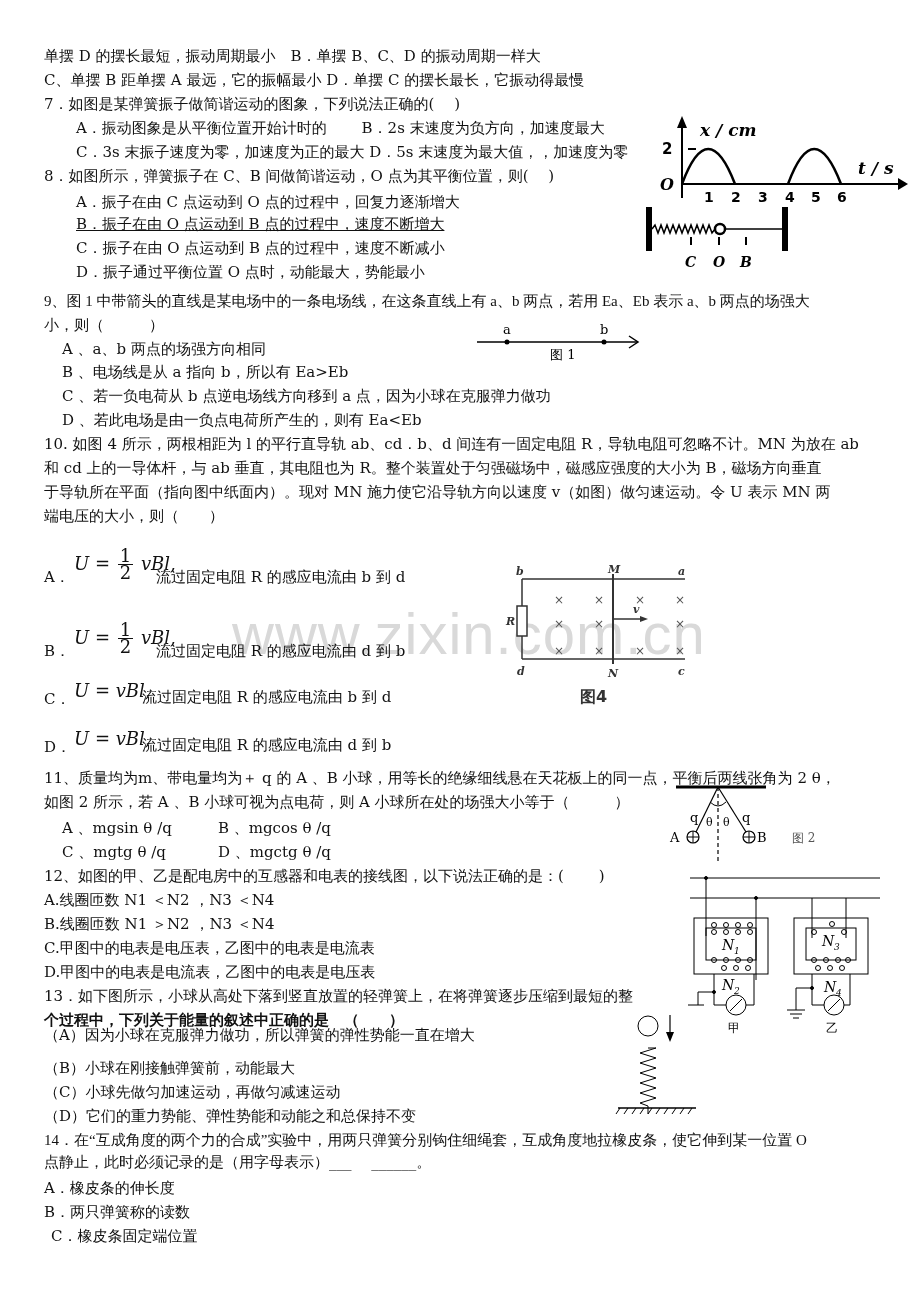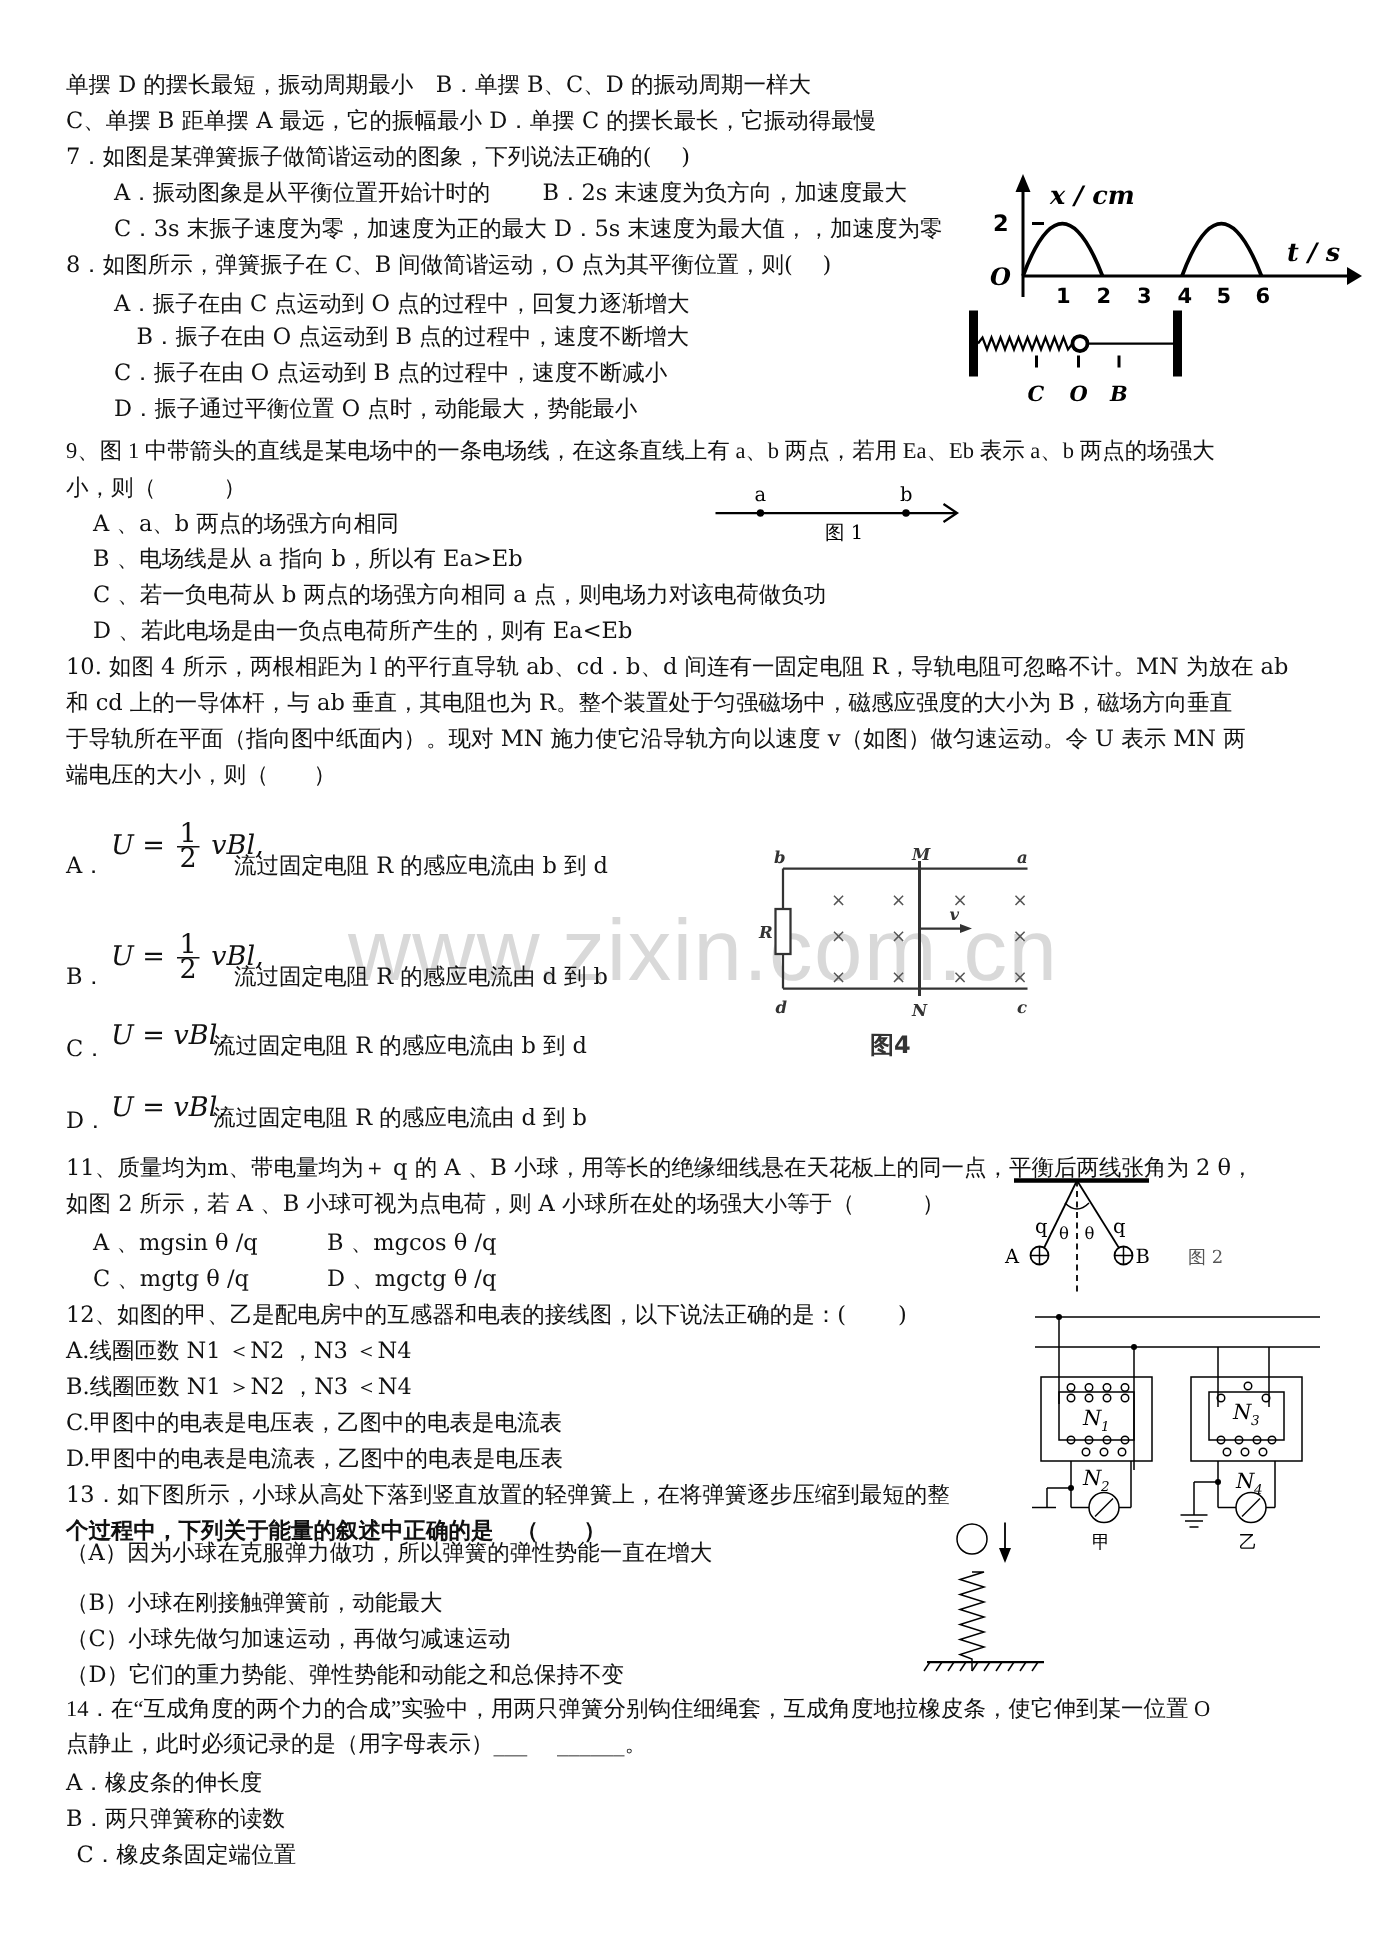--- a/index.html
+++ b/index.html
@@ -21,21 +21,21 @@
 
 <div class="wm">www.zixin.com.cn</div>
 
 <div class="ln" style="left:44px;top:46px;">单摆 D 的摆长最短，振动周期最小　B．单摆 B、C、D 的振动周期一样大</div>
 <div class="ln" style="left:44px;top:70px;">C、单摆 B 距单摆 A 最远，它的振幅最小 D．单摆 C 的摆长最长，它振动得最慢</div>
 <div class="ln" style="left:44px;top:94px;">7．如图是某弹簧振子做简谐运动的图象，下列说法正确的(　 )</div>
 <div class="ln" style="left:76px;top:118px;">A．振动图象是从平衡位置开始计时的　　 B．2s 末速度为负方向，加速度最大</div>
 <div class="ln" style="left:76px;top:142px;">C．3s 末振子速度为零，加速度为正的最大 D．5s 末速度为最大值，，加速度为零</div>
 <div class="ln" style="left:44px;top:166px;">8．如图所示，弹簧振子在 C、B 间做简谐运动，O 点为其平衡位置，则(　 )</div>
 <div class="ln" style="left:76px;top:182px;margin-top:10px;">A．振子在由 C 点运动到 O 点的过程中，回复力逐渐增大</div>
-<div class="ln" style="left:91px;top:214px;">B．振子在由 O 点运动到 B 点的过程中，速度不断增大</div>
+<div class="ln" style="left:76px;top:214px;text-decoration:underline;">B．振子在由 O 点运动到 B 点的过程中，速度不断增大</div>
 <div class="ln" style="left:76px;top:238px;">C．振子在由 O 点运动到 B 点的过程中，速度不断减小</div>
 <div class="ln" style="left:76px;top:262px;">D．振子通过平衡位置 O 点时，动能最大，势能最小</div>
 
 <div class="fig" style="left:648px;top:112px;width:260px;height:92px;text-align:center;">
   <svg width="260" height="92" viewBox="0 0 260 92">
     <line x1="34" y1="72" x2="250" y2="72" stroke="#000" stroke-width="2"></line>
     <polygon points="250,66 260,72 250,78" fill="#000"></polygon>
     <line x1="34" y1="86" x2="34" y2="12" stroke="#000" stroke-width="2"></line>
     <polygon points="29,16 34,4 39,16" fill="#000"></polygon>
     <line x1="40" y1="37" x2="48" y2="37" stroke="#000" stroke-width="2"></line>
@@ -67,21 +67,21 @@
     <text x="45" y="62" font-family="DejaVu Serif, serif" font-size="14" font-style="italic" font-weight="bold">C</text>
     <text x="73" y="62" font-family="DejaVu Serif, serif" font-size="14" font-style="italic" font-weight="bold">O</text>
     <text x="100" y="62" font-family="DejaVu Serif, serif" font-size="14" font-style="italic" font-weight="bold">B</text>
   </svg>
 </div>
 
 <div class="ln" style="left:44px;top:291px;font-family:'Liberation Serif',serif;">9、图 1 中带箭头的直线是某电场中的一条电场线，在这条直线上有 a、b 两点，若用 Ea、Eb 表示 a、b 两点的场强大</div>
 <div class="ln" style="left:44px;top:315px;">小，则（　　　）</div>
 <div class="ln" style="left:62px;top:339px;">A 、a、b 两点的场强方向相同</div>
 <div class="ln" style="left:62px;top:362px;">B 、电场线是从 a 指向 b，所以有 Ea&gt;Eb</div>
-<div class="ln" style="left:62px;top:386px;">C 、若一负电荷从 b 两点的场强方向相同 a 点，则电场力对该电荷做负功</div>
+<div class="ln" style="left:62px;top:386px;">C 、若一负电荷从 b 点逆电场线方向移到 a 点，因为小球在克服弹力做功</div>
 <div class="ln" style="left:62px;top:410px;">D 、若此电场是由一负点电荷所产生的，则有 Ea&lt;Eb</div>
 
 <div class="fig" style="left:475px;top:320px;width:170px;height:42px;">
   <svg width="170" height="42" viewBox="0 0 170 42">
     <line x1="2" y1="22" x2="162" y2="22" stroke="#000" stroke-width="1.5"></line>
     <polyline points="154,16 163,22 154,28" stroke="#000" stroke-width="1.5" fill="none"></polyline>
     <circle cx="32" cy="22" r="2.5" fill="#000"></circle>
     <circle cx="129" cy="22" r="2.5" fill="#000"></circle>
     <text x="28" y="14" font-family="DejaVu Serif, serif" font-size="13">a</text>
     <text x="125" y="14" font-family="DejaVu Serif, serif" font-size="13">b</text>

